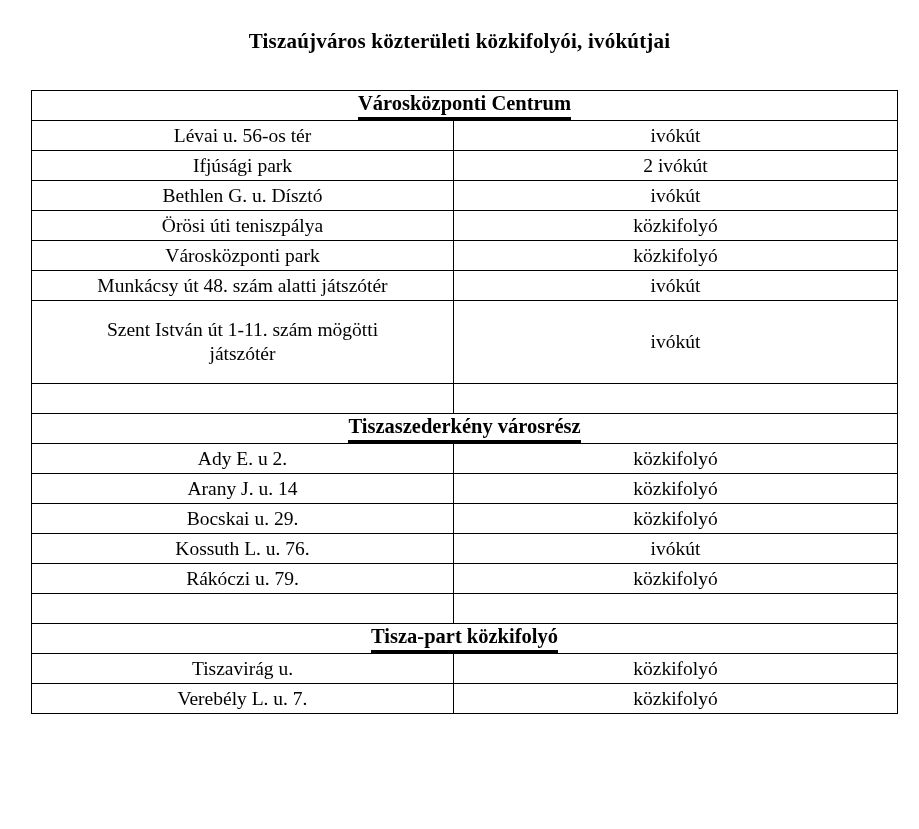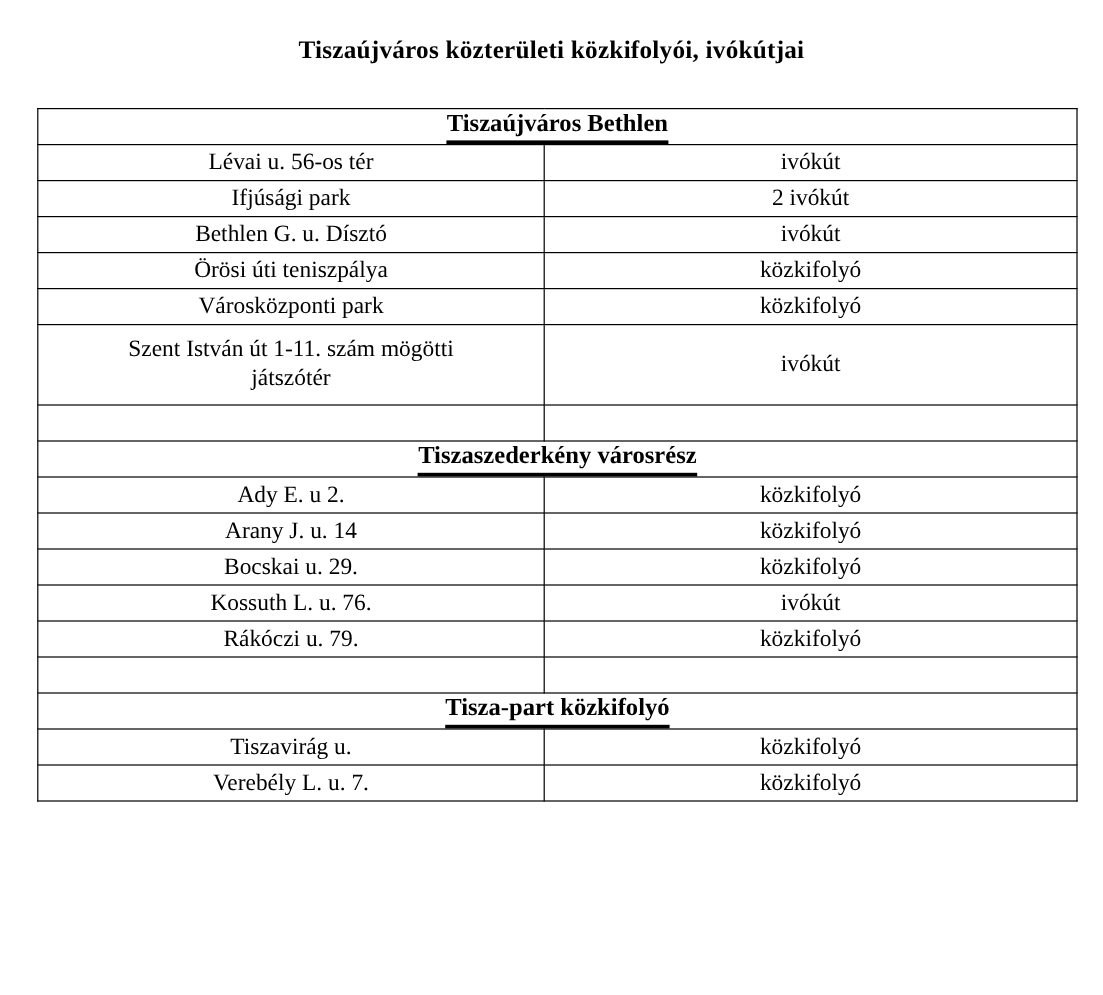--- a/index.html
+++ b/index.html
@@ -60,21 +60,21 @@
     height: 29px;
   }
 
   td.cell-name,
   td.cell-type {
     padding: 2px 4px;
   }
 
   td.cell-name.two-line {
     height: 58px;
-    padding: 4px 6px;
+    padding: 12px 6px;
     font-family: Liberation Serif, serif;
   }
 
   td.section-head {
     height: 42px;
     padding: 3px 4px 6px 4px;
   }
 
   .section-head-inner {
     display: inline-block;
@@ -101,41 +101,45 @@
   <h1 class="doc-title">Tiszaújváros közterületi közkifolyói, ivókútjai</h1>
 
   <div class="table-wrap">
     <table class="fountains">
       <colgroup>
         <col class="c1">
         <col class="c2">
       </colgroup>
       <tbody id="table-body">
           <tr>
-            <td class="section-head" colspan="2"><span class="section-head-inner">Tiszaújváros Bethlen</span></td>
+            <td class="section-head" colspan="2"><span class="section-head-inner">Városközponti Centrum</span></td>
           </tr>
           <tr>
             <td class="cell-name">Lévai u. 56-os tér</td>
             <td class="cell-type">ivókút</td>
           </tr>
           <tr>
             <td class="cell-name">Ifjúsági park</td>
             <td class="cell-type">2 ivókút</td>
           </tr>
           <tr>
             <td class="cell-name">Bethlen G. u. Dísztó</td>
             <td class="cell-type">ivókút</td>
           </tr>
           <tr>
             <td class="cell-name">Örösi úti teniszpálya</td>
             <td class="cell-type">közkifolyó</td>
           </tr>
           <tr>
             <td class="cell-name">Városközponti park</td>
             <td class="cell-type">közkifolyó</td>
+          </tr>
+          <tr>
+            <td class="cell-name">Munkácsy út 48. szám alatti játszótér</td>
+            <td class="cell-type">ivókút</td>
           </tr>
           <tr>
             <td class="cell-name two-line">
               <span class="nowrap-line">Szent István út 1-11. szám mögötti</span>
               <span class="nowrap-line">játszótér</span>
             </td>
             <td class="cell-type">ivókút</td>
           </tr>
           <tr>
             <td class="spacer-cell">&nbsp;</td>

